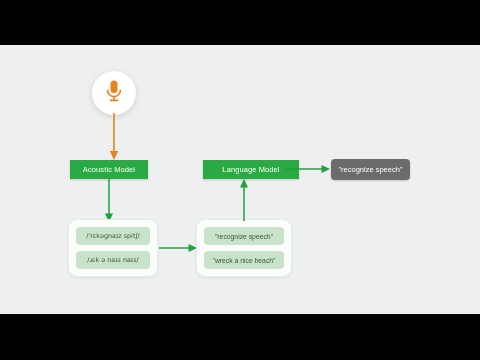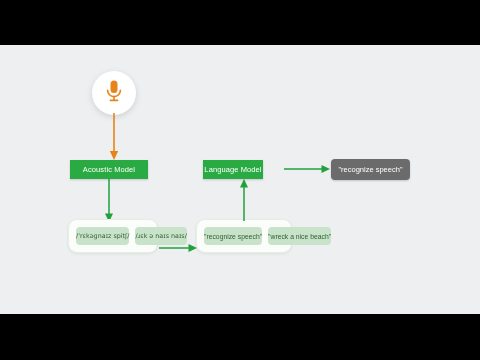--- a/index.html
+++ b/index.html
@@ -68,21 +68,21 @@
   }
 
   .hyp-group {
     position: absolute;
     box-sizing: border-box;
     background: #fbfdfb;
     border: 1px solid #e3efe4;
     border-radius: 9px;
     padding: 7px 7px;
     display: flex;
-    flex-direction: row;
+    flex-direction: column;
     gap: 6px;
     box-shadow: 0 1px 3px rgba(0,0,0,0.07);
   }
   .hyp-chip {
     box-sizing: border-box;
     background: #c9e3cb;
     color: #2d5e33;
     border-radius: 4px;
     font-size: 6.8px;
     height: 18px;
@@ -181,21 +181,21 @@
       </div>
     </div>
 
     <div class="conn" style="left:238px; top:134px;">
       <svg width="12" height="42">
         <line x1="6" y1="42" x2="6" y2="7" stroke="#21a03c" stroke-width="1.5"></line>
         <polygon points="6,0 2,8.5 10,8.5" fill="#21a03c"></polygon>
       </svg>
     </div>
 
-    <div class="node model-box" style="left:203px; top:115px; width:60px; height:19px;">
+    <div class="node model-box" style="left:203px; top:115px; width:96px; height:19px;">
       <span>Language Model</span>
     </div>
 
     <div class="conn" style="left:284px; top:118px;">
       <svg width="48" height="12">
         <line x1="0" y1="6" x2="39" y2="6" stroke="#21a03c" stroke-width="1.5"></line>
         <polygon points="46,6 37.5,2 37.5,10" fill="#21a03c"></polygon>
       </svg>
     </div>
 

